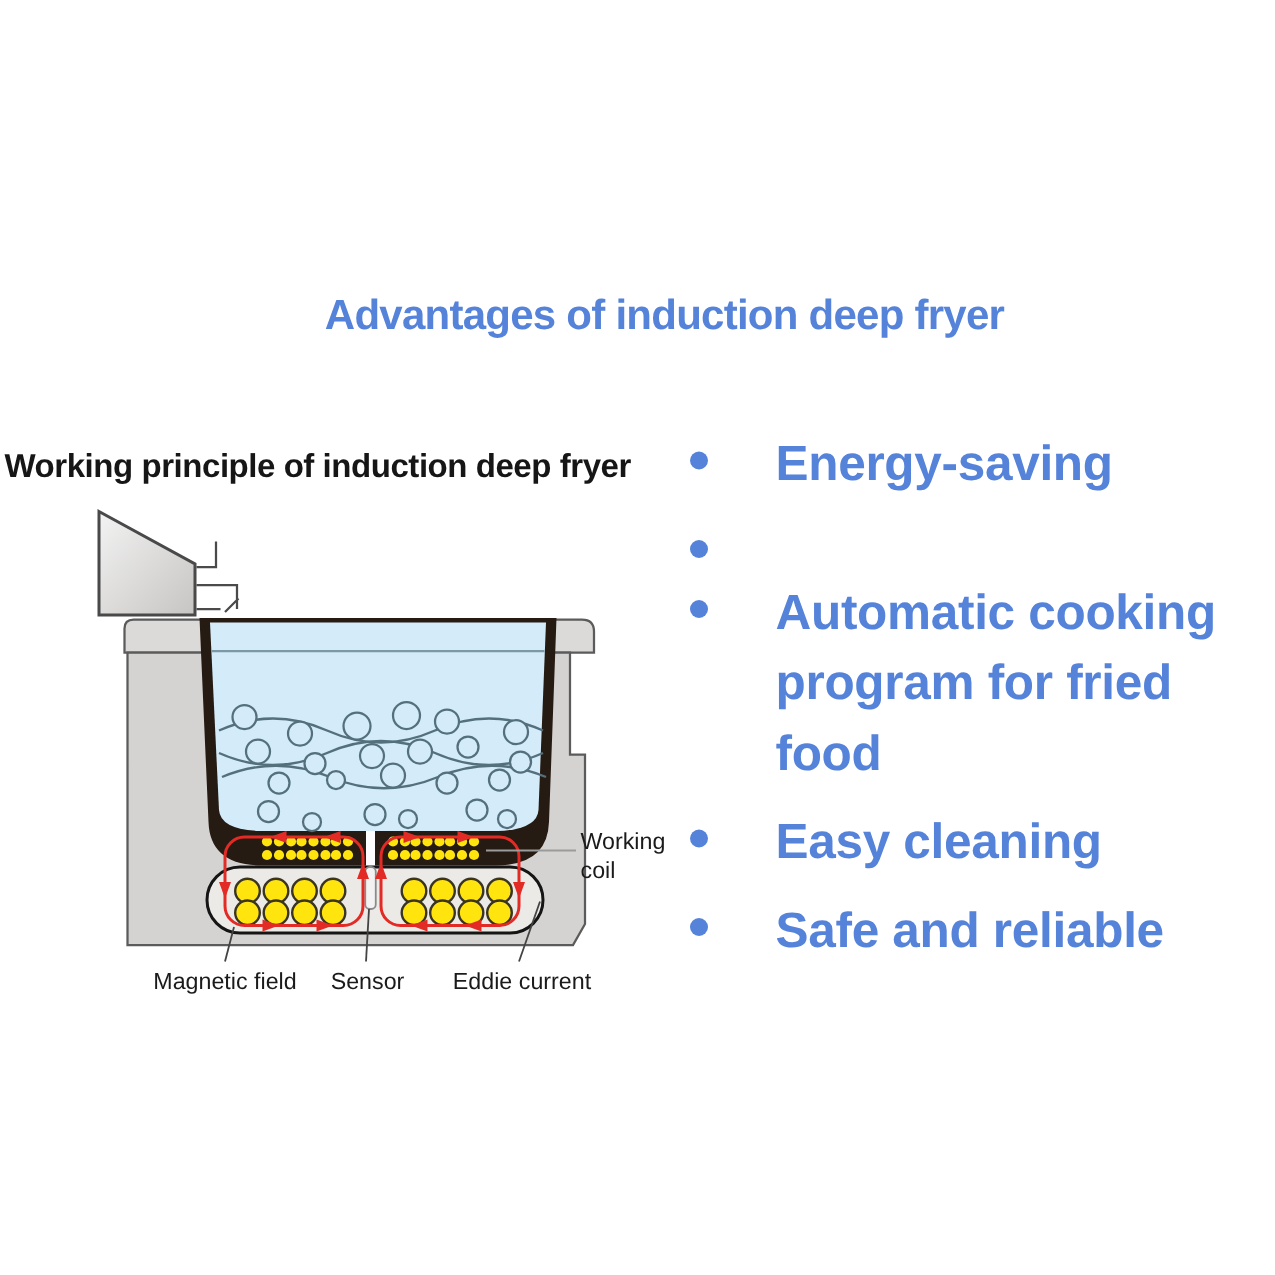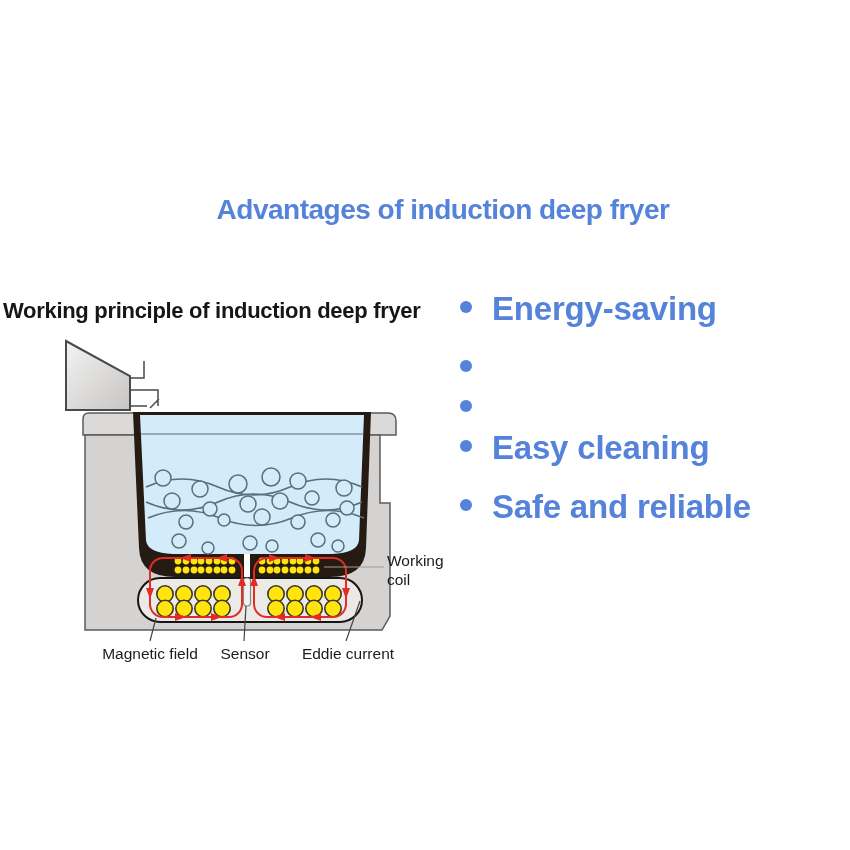--- a/index.html
+++ b/index.html
@@ -28,20 +28,21 @@
 
   .diagram-svg{position:absolute;left:0;top:330px;}
 
   .advantages{
     position:absolute;left:448px;top:285px;width:392px;
     list-style:none;
   }
   .advantages li{
     display:flex;align-items:flex-start;
     margin-bottom:12px;
+    gap:25px;
   }
   .bullet-dot{
     flex:0 0 12px;width:12px;height:12px;border-radius:50%;
     background:var(--accent_blue,#5583da);
     margin:16px 20px 0 12px;
   }
   .item-text{
     font-size:33px;font-weight:bold;line-height:47px;
     color:var(--accent_blue,#5583da);
     white-space:pre-line;letter-spacing:-0.2px;
@@ -219,20 +220,23 @@
 <ul class="advantages">
   <li>
     <span class="bullet-dot"></span>
     <span class="item-text">Energy-saving</span>
   </li>
   <li>
     <span class="bullet-dot"></span>
   </li>
   <li>
     <span class="bullet-dot"></span>
+    <span class="item-text">Automatic cooking
+program for fried
+food</span>
   </li>
   <li>
     <span class="bullet-dot"></span>
     <span class="item-text">Easy cleaning</span>
   </li>
   <li>
     <span class="bullet-dot"></span>
     <span class="item-text">Safe and reliable</span>
   </li>
 </ul>

